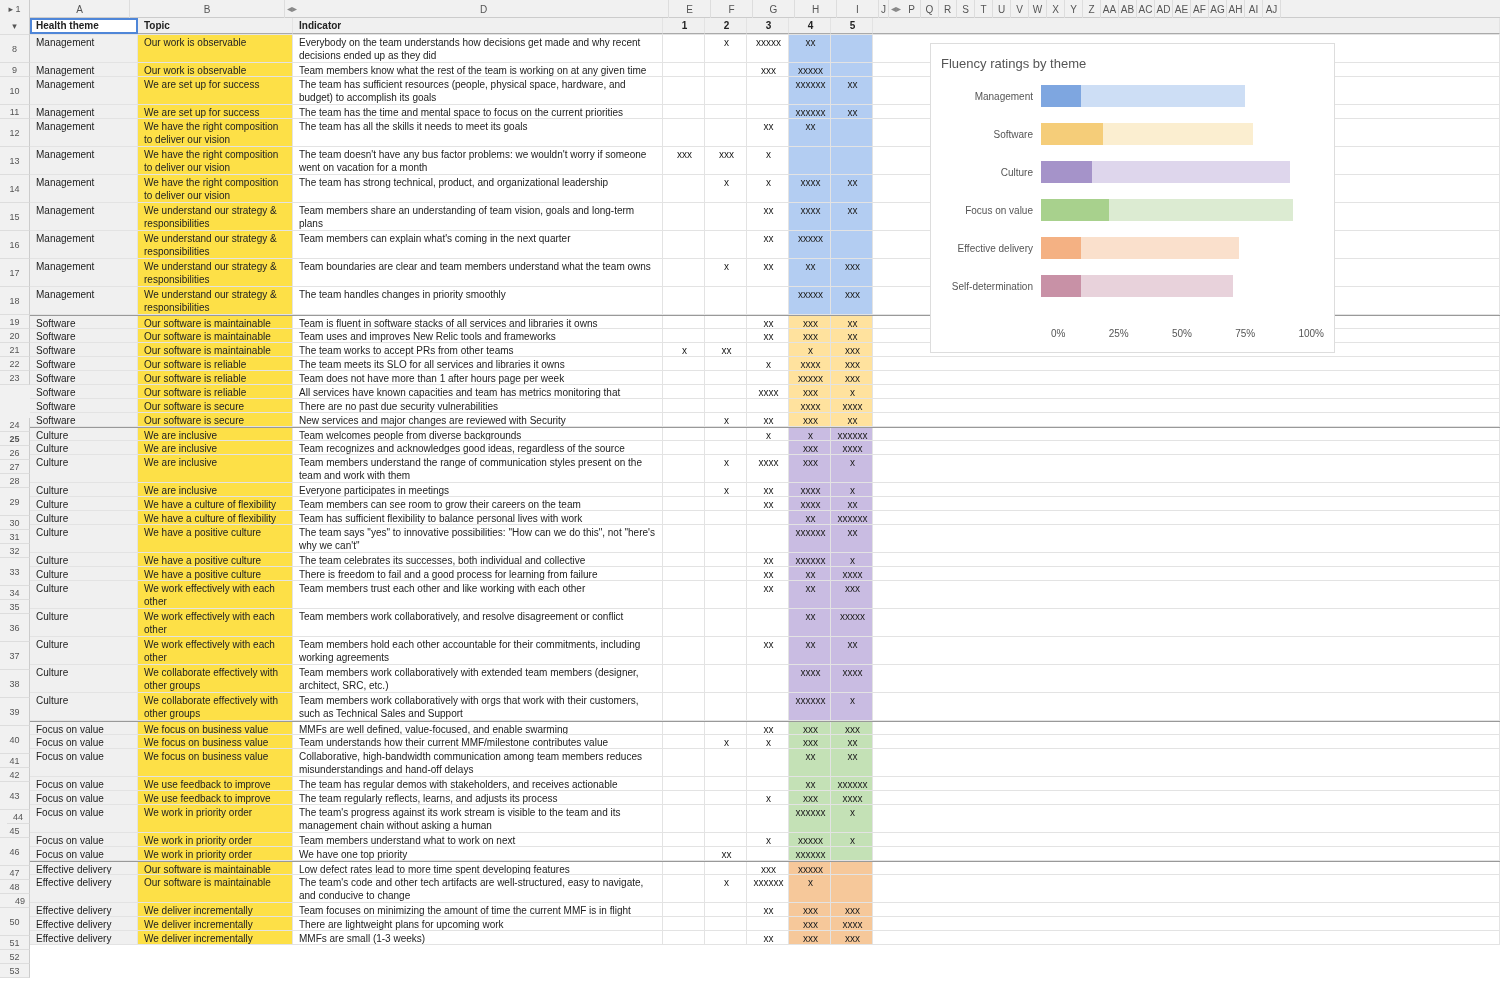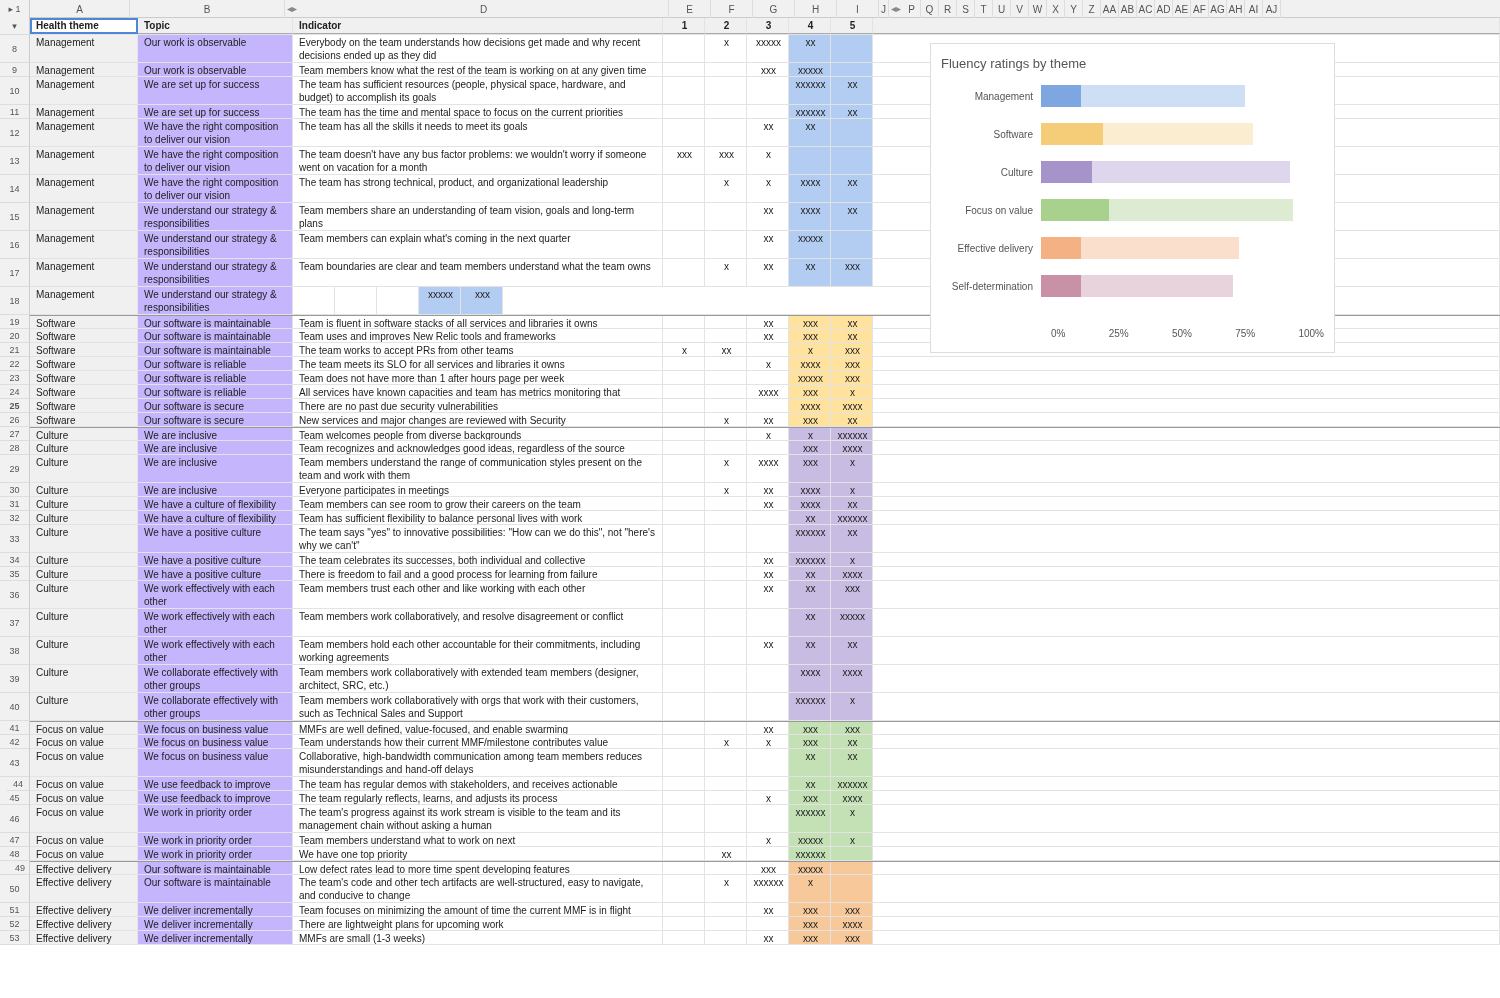--- a/index.html
+++ b/index.html
@@ -54,21 +54,21 @@
     padding:2px 4px 2px 6px;
     font-size:10px;
     color:#222;
     overflow:hidden;
     display:flex; align-items:flex-start;
     line-height:1.25;
   }
   .cell.center { justify-content:center; }
   .cell.sel { outline:2px solid #4f86d8; outline-offset:-2px; background:#fff; }
   .cA { width:108px; background:#f0f0f0; }
-  .cB { width:155px; background:#c4b5fd; }
+  .cB { width:155px; background:#fde047; }
   .cD { width:370px; }
   .cRating { width:42px; text-align:center; justify-content:center; }
   .cRest { flex:1; }
   .thick-div { border-top:1px solid #999; }
   
   .chart-wrap {
     position:absolute;
     left:930px; top:43px;
     width:405px; height:310px;
     background:#fff;
@@ -144,21 +144,21 @@
       <div class="row-header" style="height: 28px;">14</div>
       <div class="row-header" style="height: 28px;">15</div>
       <div class="row-header" style="height: 28px;">16</div>
       <div class="row-header" style="height: 28px;">17</div>
       <div class="row-header" style="height: 28px;">18</div>
       <div class="row-header" style="height: 14px;">19</div>
       <div class="row-header" style="height: 14px;">20</div>
       <div class="row-header" style="height: 14px;">21</div>
       <div class="row-header" style="height: 14px;">22</div>
       <div class="row-header" style="height: 14px;">23</div>
-      <div class="row-header" style="height: 14px;">24</div>
+      <div class="row-header" style="height: 14px; margin-top: 33px;">24</div>
       <div class="row-header" style="height: 14px; font-weight: bold;">25</div>
       <div class="row-header" style="height: 14px;">26</div>
       <div class="row-header" style="height: 14px;">27</div>
       <div class="row-header" style="height: 14px;">28</div>
       <div class="row-header" style="height: 28px;">29</div>
       <div class="row-header" style="height: 14px;">30</div>
       <div class="row-header" style="height: 14px;">31</div>
       <div class="row-header" style="height: 14px;">32</div>
       <div class="row-header" style="height: 28px;">33</div>
       <div class="row-header" style="height: 14px;">34</div>
@@ -302,20 +302,21 @@
         <div class="cell cRating center"></div>
         <div class="cell cRating center">x</div>
         <div class="cell cRating center">xx</div>
         <div class="cell cRating center" style="background: rgb(179, 205, 242);">xx</div>
         <div class="cell cRating center" style="background: rgb(179, 205, 242);">xxx</div>
         <div class="cell cRest"></div>
       </div>
       <div class="data-row" style="height: 28px;">
         <div class="cell cA">Management</div>
         <div class="cell cB">We understand our strategy &amp; responsibilities</div>
+        <div class="cell cD">The team handles changes in priority smoothly</div>
         <div class="cell cRating center"></div>
         <div class="cell cRating center"></div>
         <div class="cell cRating center"></div>
         <div class="cell cRating center" style="background: rgb(179, 205, 242);">xxxxx</div>
         <div class="cell cRating center" style="background: rgb(179, 205, 242);">xxx</div>
         <div class="cell cRest"></div>
       </div>
       <div class="data-row thick-div" style="height: 14px;">
         <div class="cell cA">Software</div>
         <div class="cell cB">Our software is maintainable</div>

